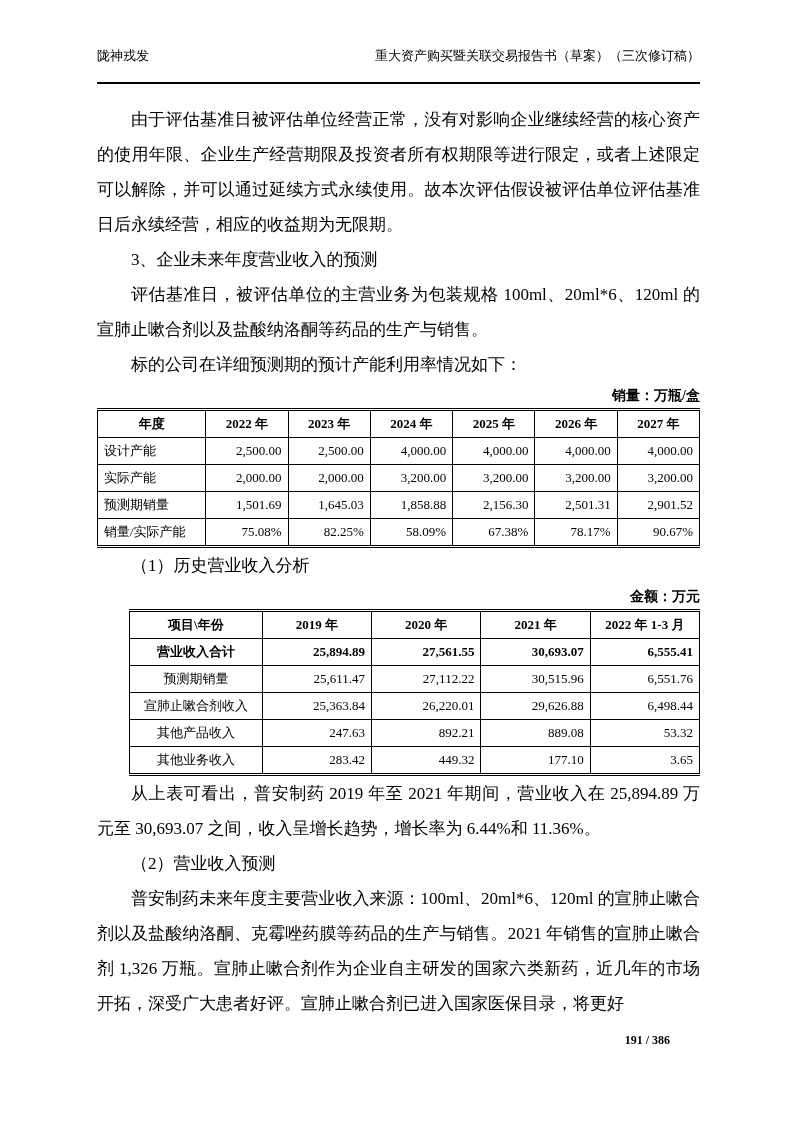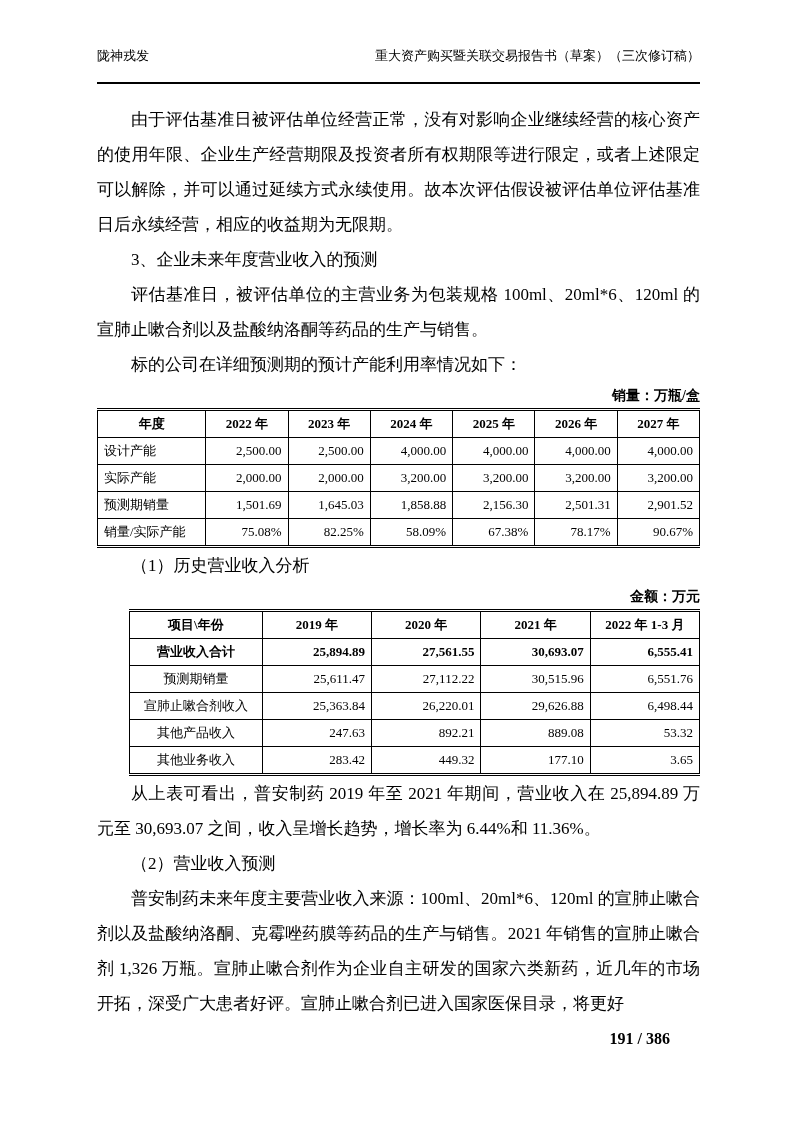--- a/index.html
+++ b/index.html
@@ -76,21 +76,21 @@
   tr.row-total td     { font-weight: bold; }
   .revenue-wrap {
     margin-left: 32px;
   }
   
   .page-number {
     position: absolute;
     right: 93px;
     bottom: 74px;
     padding-right: 30px;
-    font-size: 16px;
+    font-size: 12px;
     font-weight: bold;
   }
 </style>
 </head>
 <body>
 
 <div class="page">
 
   <div class="doc-header">
     <span>陇神戎发</span>

